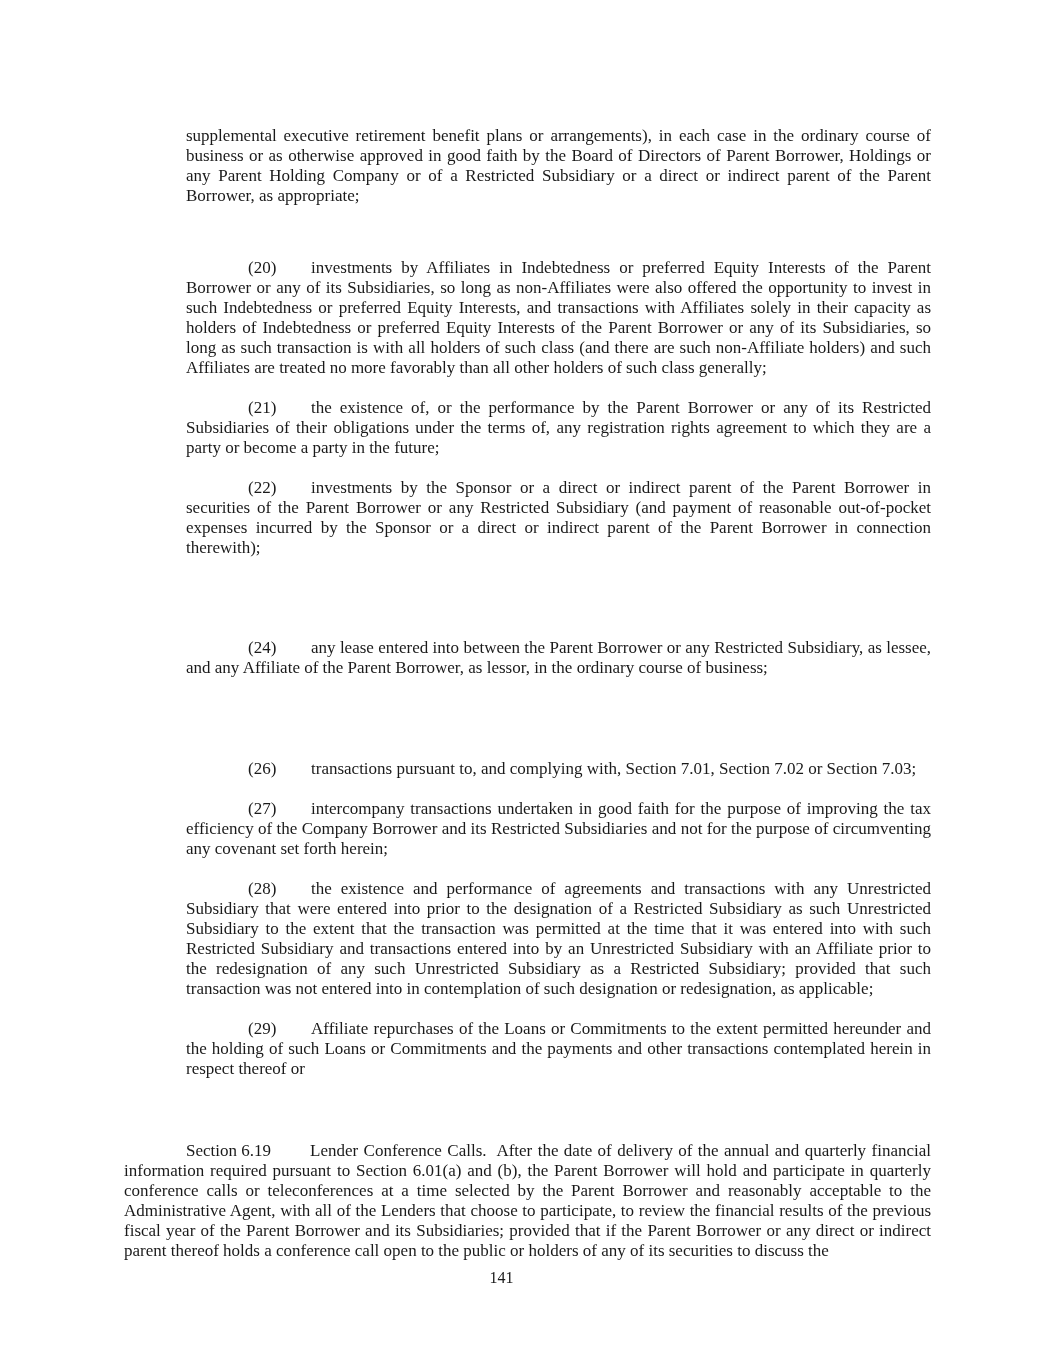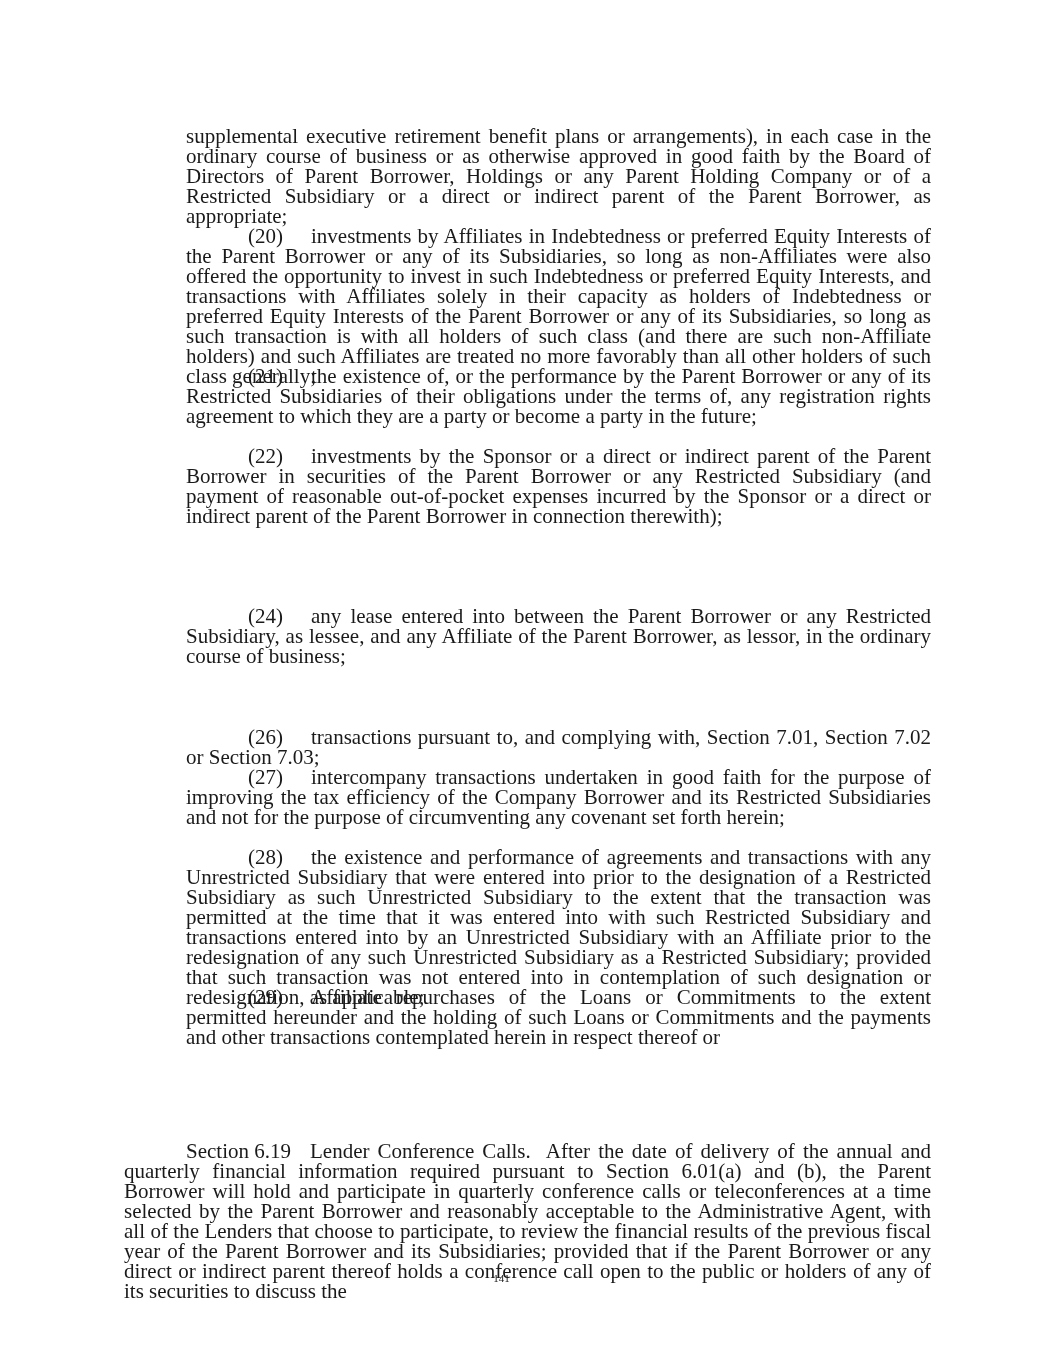--- a/index.html
+++ b/index.html
@@ -1,27 +1,27 @@
 <!DOCTYPE html>
 <html><head>
 <meta charset="utf-8">
 <style>
   html, body { margin: 0; padding: 0; background: #ffffff; }
   body { width: 1055px; height: 1365px; position: relative; overflow: hidden;
          font-family: "Liberation Serif", "DejaVu Serif", serif; color: #1a1a1a; }
   .page { position: absolute; left: 0; top: 0; width: 1055px; height: 1365px; }
-  .para { position: absolute; font-size: 21px; line-height: 20px; text-align: justify; margin: 0; }
+  .para { position: absolute; font-size: 17px; line-height: 20px; text-align: justify; margin: 0; }
   .inner { left: 186px; width: 745px; }
   .outer { left: 124px; width: 807px; margin-top: 34px; }
   .lastline-left { text-align-last: left; }
-  .num { display: inline-block; width: 63px; }
+  .num { display: inline-block; width: 63px; margin-top: 32px; }
   .first-indent { display: inline-block; width: 62px; }
   .sec-label { display: inline-block; width: 124px; }
   .u { text-underline-offset: 2px; }
-  .pagenum { position: absolute; top: 1268px; left: 0; width: 1003px; text-align: center; font-size: 11px; line-height: 20px; }
+  .pagenum { position: absolute; top: 1268px; left: 0; width: 1003px; text-align: center; font-size: 16px; line-height: 20px; }
 </style>
 </head>
 <body>
 
 <div class="page">
 
   <p class="para inner" style="top:126px;">
     <span>supplemental executive retirement benefit plans or arrangements), in each case in the ordinary course of business or as otherwise approved in good faith by the Board of Directors of Parent Borrower, Holdings or any Parent Holding Company or of a Restricted Subsidiary or a direct or indirect parent of the Parent Borrower, as appropriate;</span>
   </p>
 

